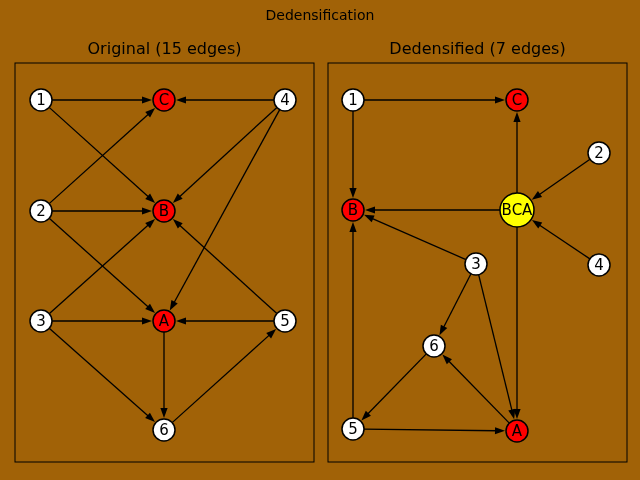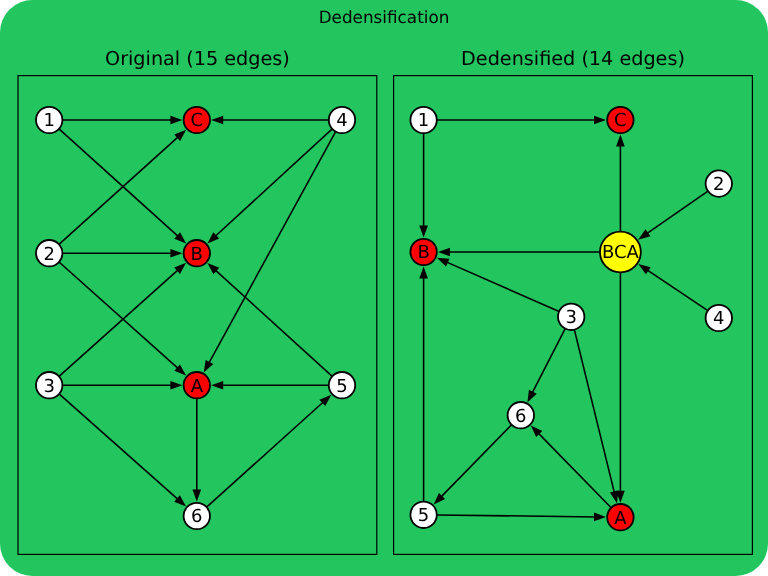--- a/index.html
+++ b/index.html
@@ -1,23 +1,22 @@
 <!DOCTYPE html>
 <html><head>
 <meta charset="utf-8">
 <style>
   html, body { margin: 0; padding: 0; background: #ffffff; }
   .fig {
     position: relative;
     width: 640px;
     height: 480px;
-    background: #22c55e;
+    background: #a16207;
     font-family: "DejaVu Sans", sans-serif;
     overflow: hidden;
-    border-radius: 27px;
   }
   .fig-title {
     position: absolute;
     top: 7px;
     left: 0;
     width: 640px;
     text-align: center;
     font-size: 14px;
     color: #000000;
   }
@@ -32,21 +31,21 @@
   .sub-title.left  { left: 15px; }
   .sub-title.right { left: 328px; }
   svg.canvas { position: absolute; top: 0; left: 0; }
 </style>
 </head>
 <body>
 
 <div class="fig">
   <div class="fig-title">Dedensification</div>
   <div class="sub-title left">Original (15 edges)</div>
-  <div class="sub-title right">Dedensified (14 edges)</div>
+  <div class="sub-title right">Dedensified (7 edges)</div>
   <svg class="canvas" id="canvas" width="640" height="480">
       <rect x="15" y="63" width="299" height="399" fill="none" stroke="#000000" stroke-width="1"></rect>
       <line x1="52" y1="100" x2="144" y2="100" stroke="#000000" stroke-width="1.3"></line>
       <polygon points="152,100 142,103.6 142,96.4" fill="#000000"></polygon>
       <line x1="274" y1="100" x2="184" y2="100" stroke="#000000" stroke-width="1.3"></line>
       <polygon points="176,100 186,96.4 186,103.6" fill="#000000"></polygon>
       <line x1="49.166324293035174" y1="203.63039027213898" x2="149.15213764902697" y2="113.39929041429275" stroke="#000000" stroke-width="1.3"></line>
       <polygon points="155.09128258941618,108.03957424857565 150.07922368850234,117.41183467889716 145.25547913935696,112.06660423254688" fill="#000000"></polygon>
       <line x1="49.166324293035174" y1="107.369609727861" x2="149.15213764902697" y2="197.60070958570725" stroke="#000000" stroke-width="1.3"></line>
       <polygon points="155.09128258941618,202.96042575142434 145.25547913935696,198.9333957674531 150.07922368850234,193.58816532110282" fill="#000000"></polygon>

